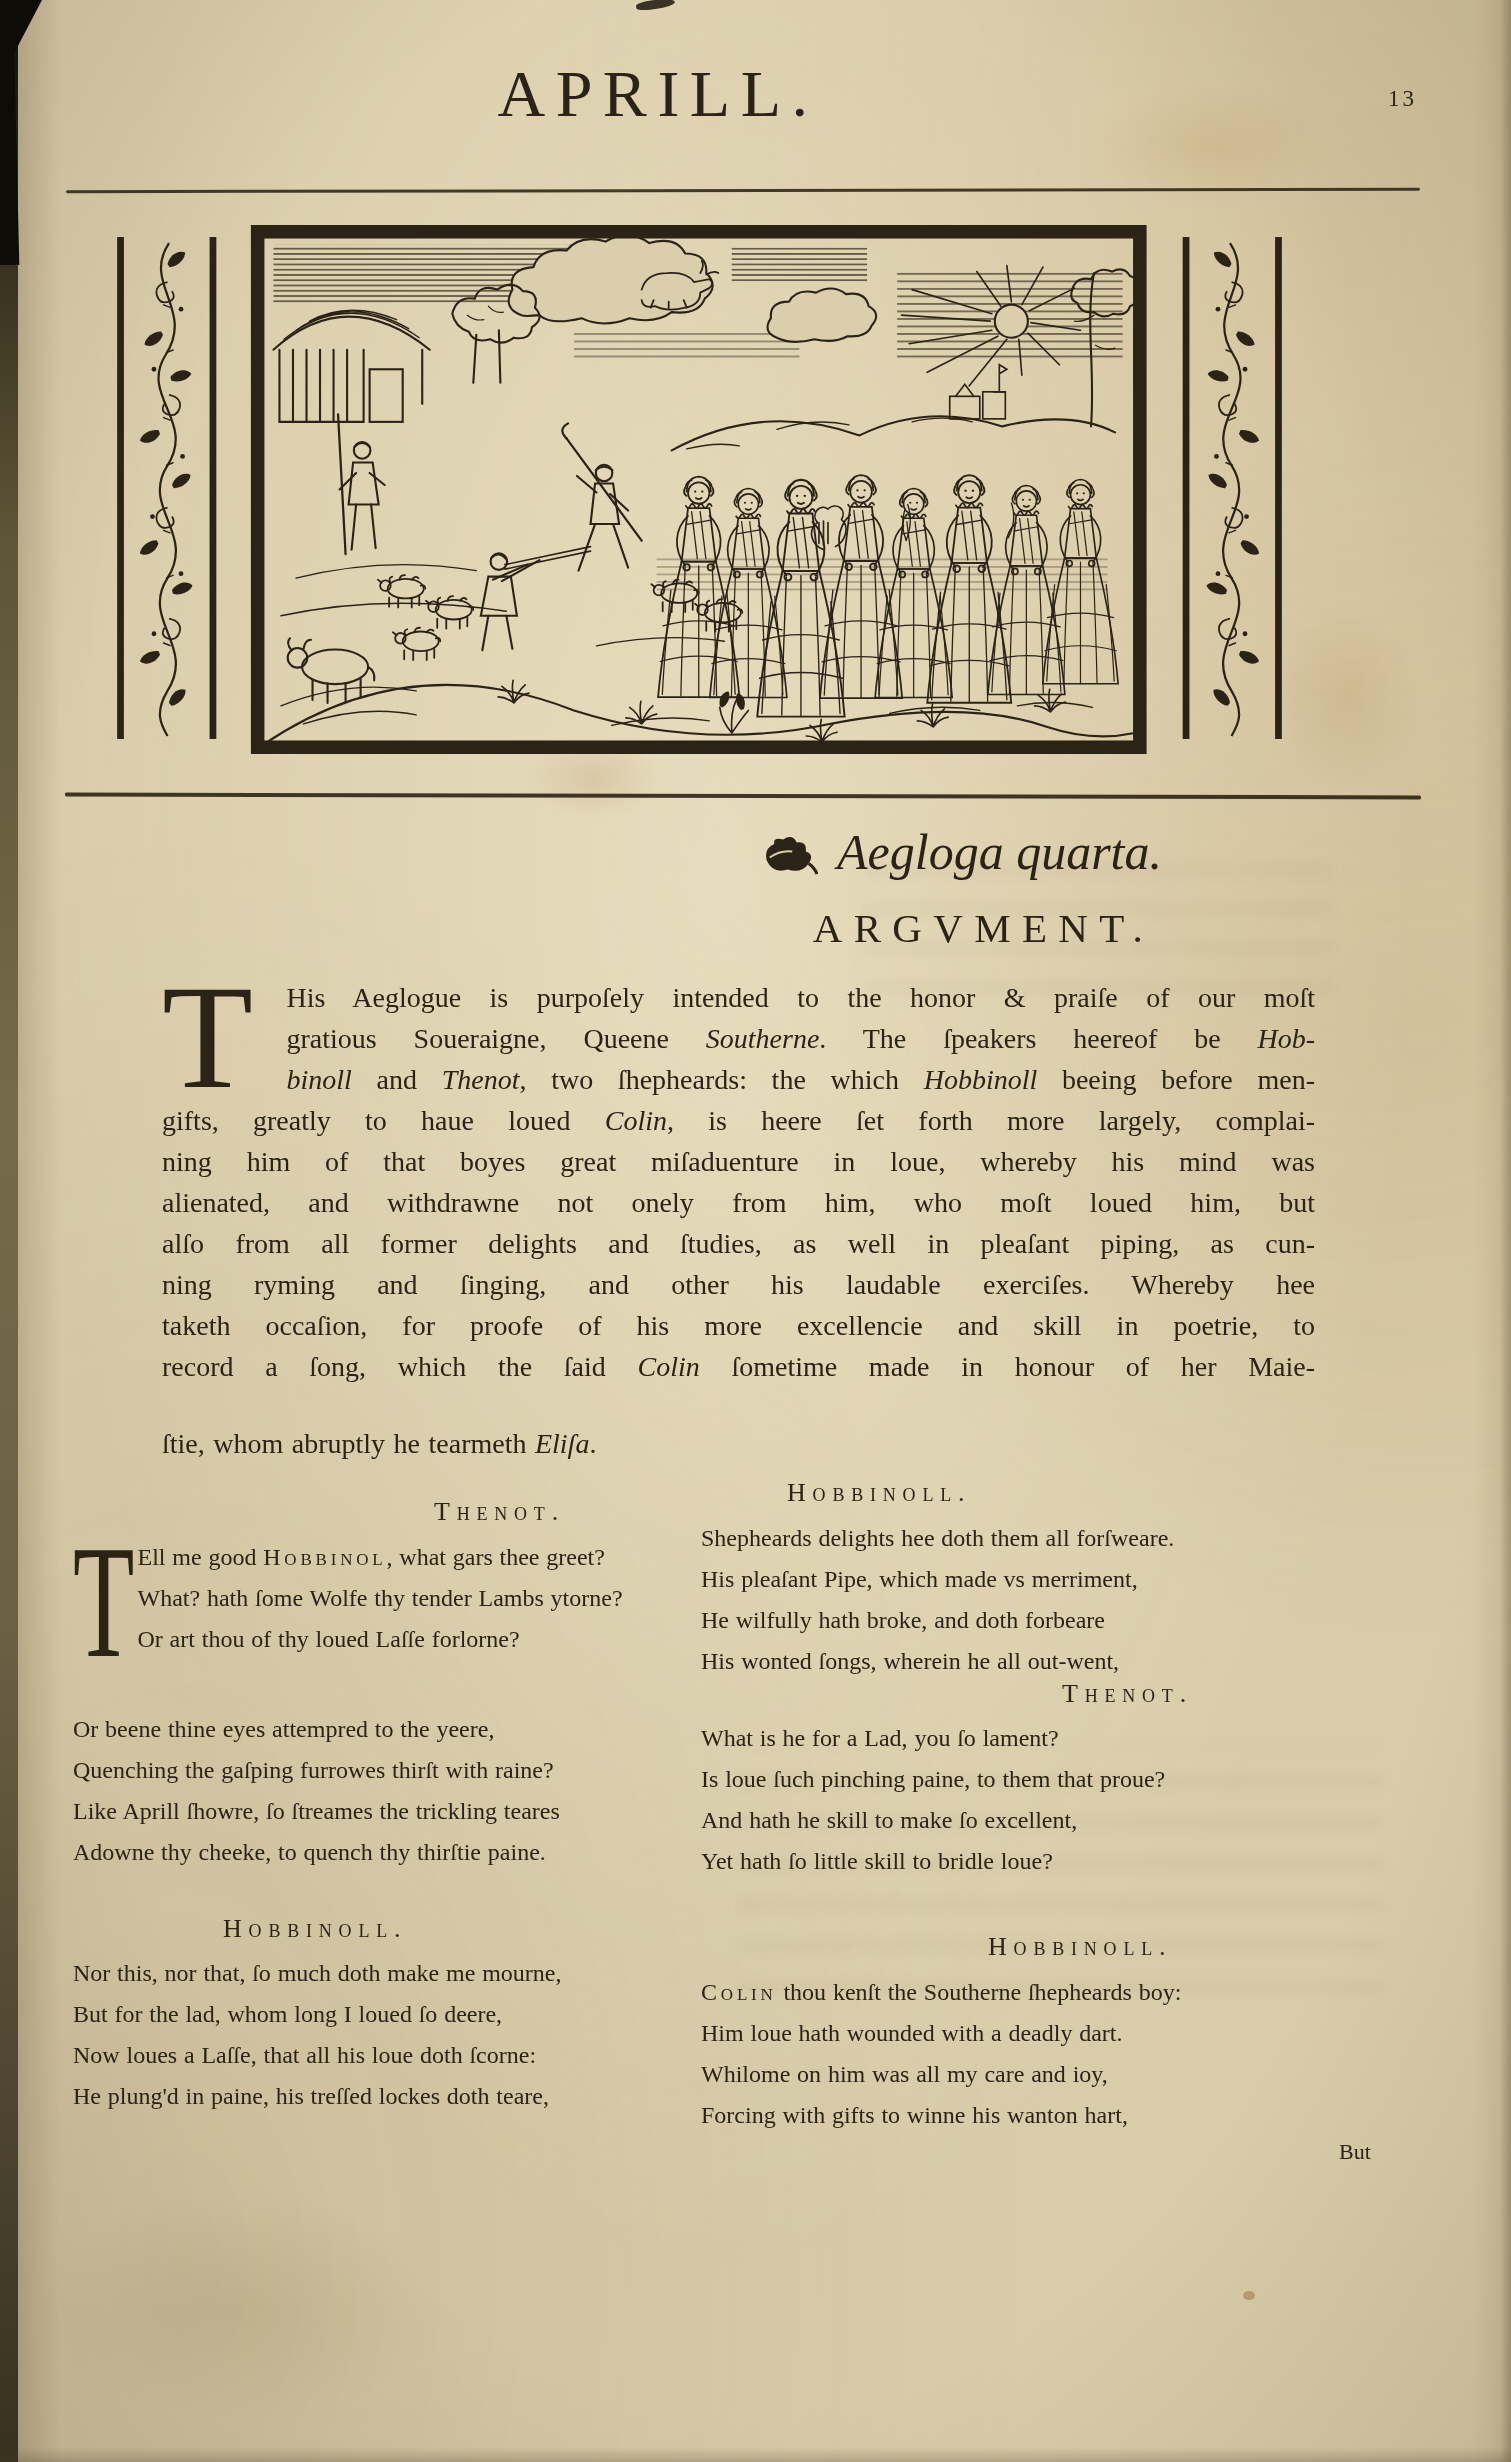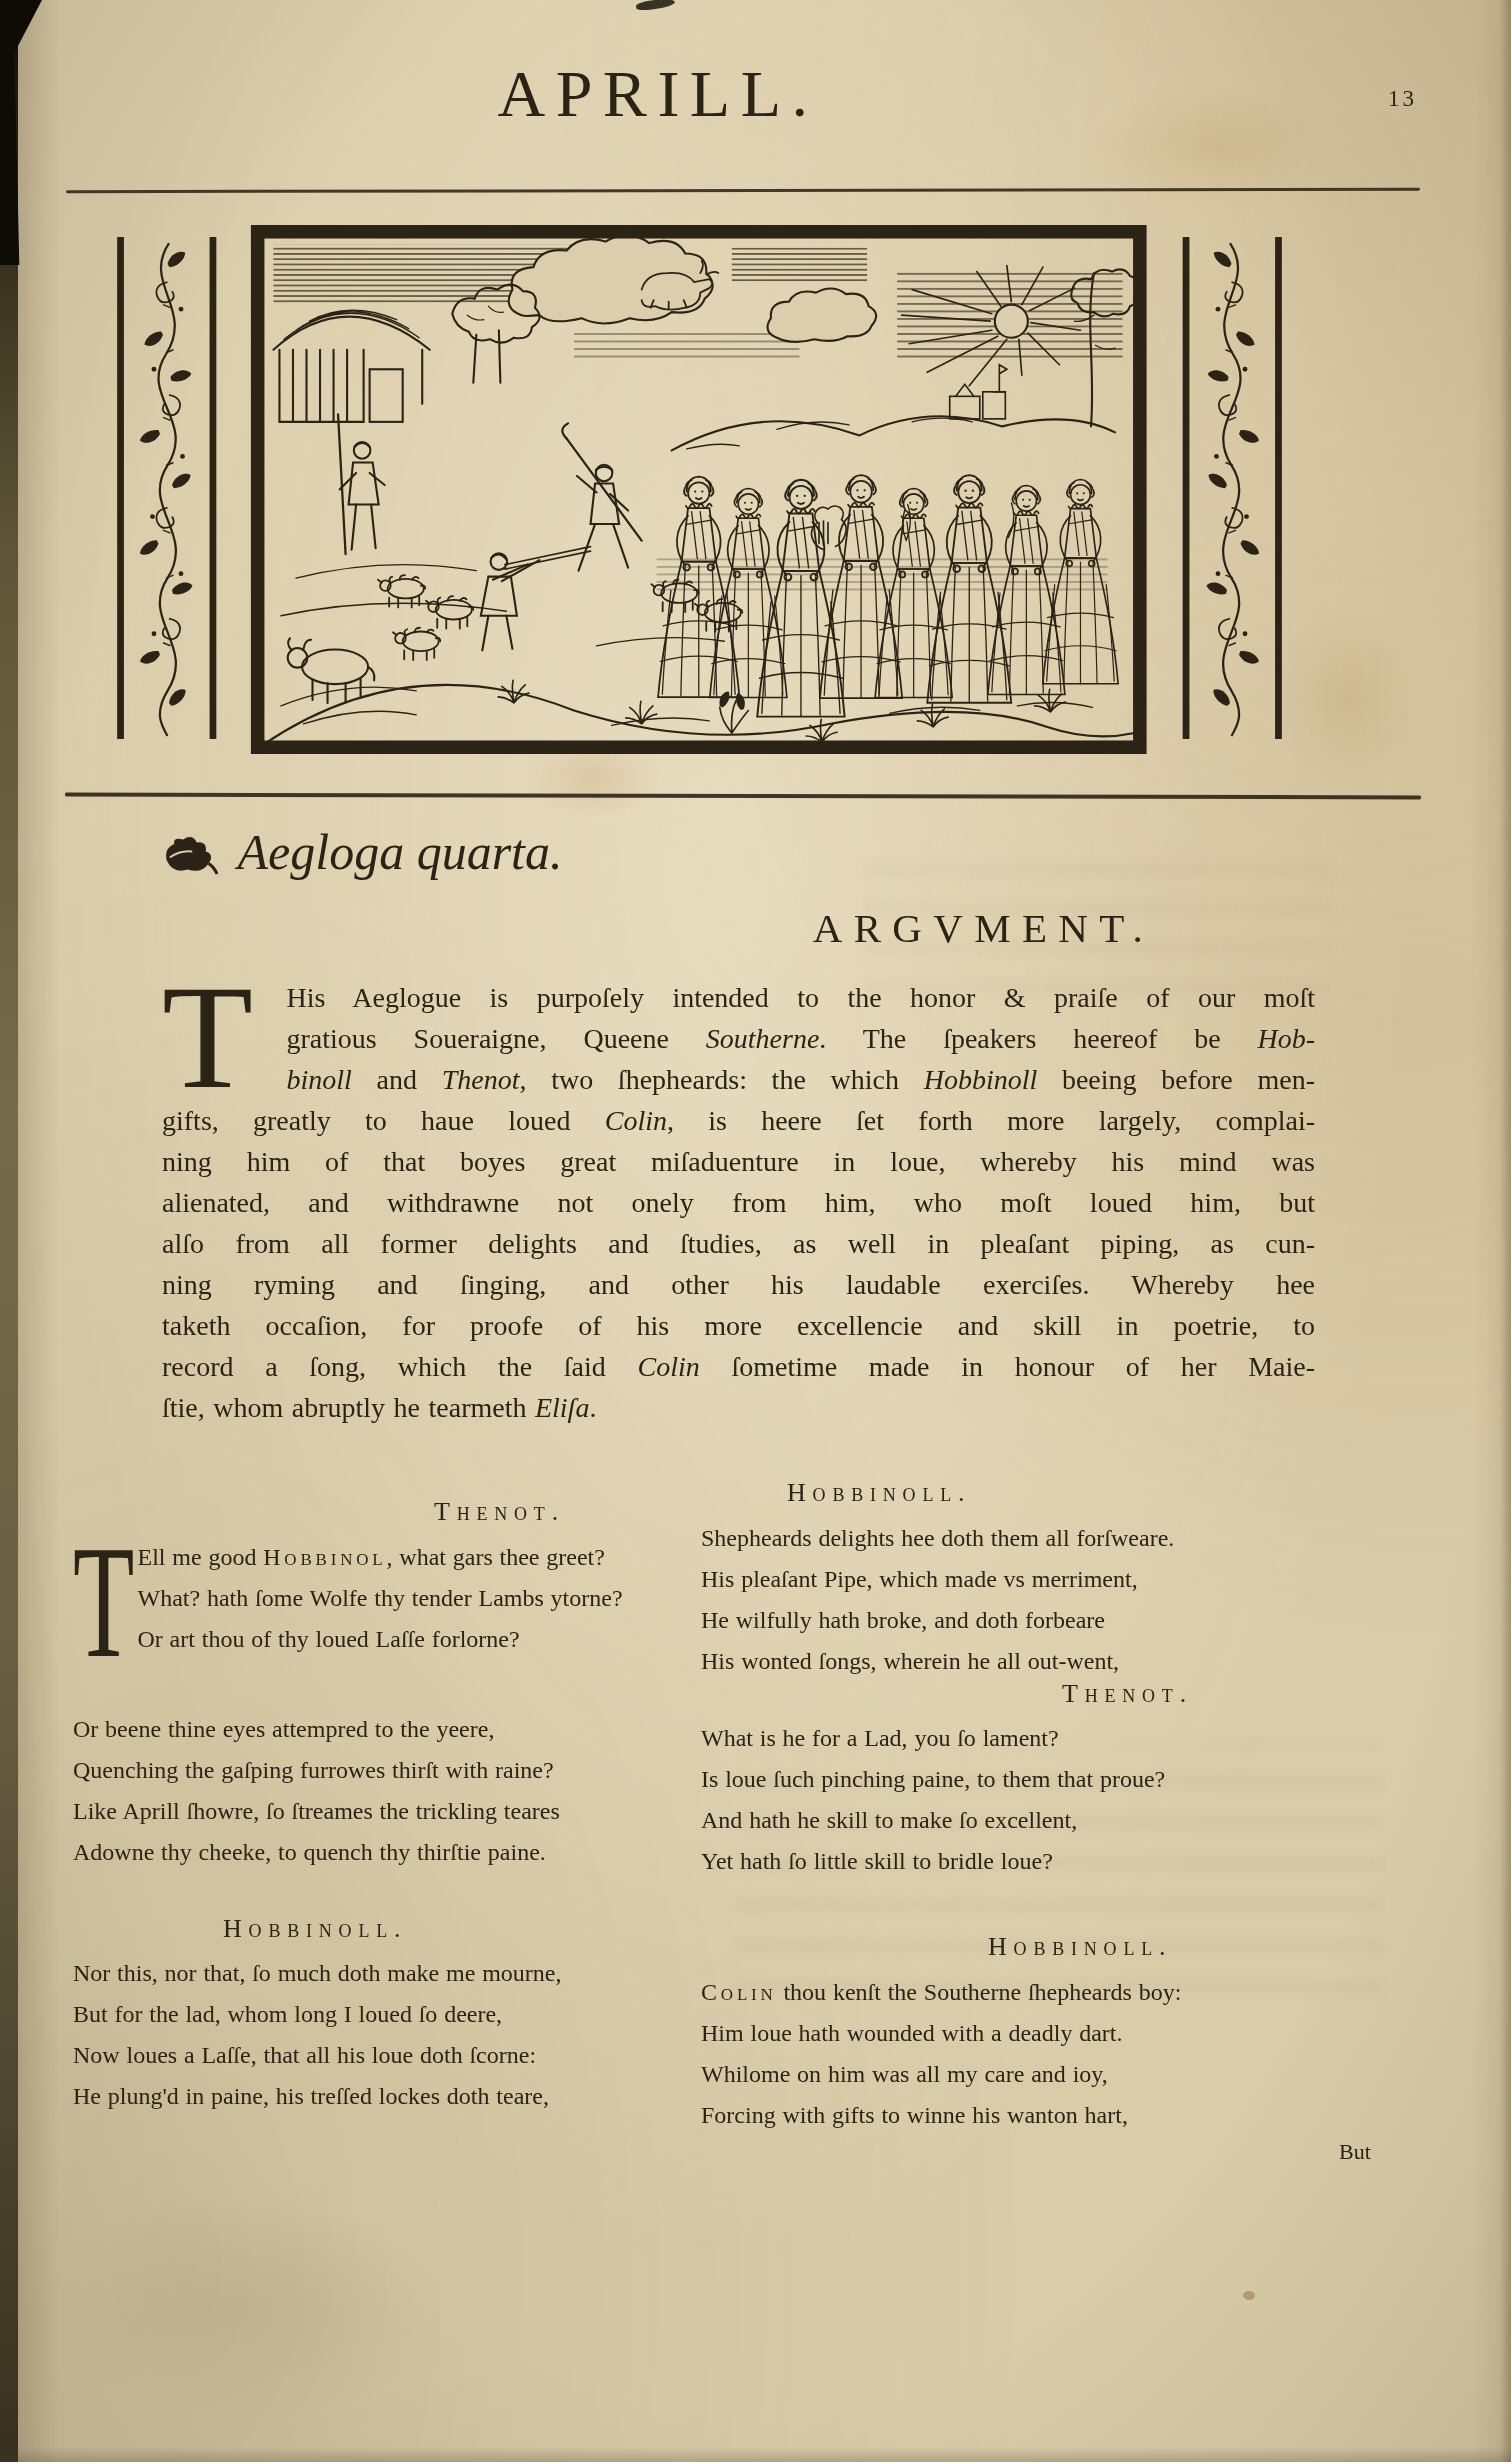--- a/index.html
+++ b/index.html
@@ -41,29 +41,29 @@
 
   .page-title{position:absolute;left:162px;top:56px;width:992px;text-align:center;
     font-size:66px;letter-spacing:10.5px;line-height:75px;}
   .page-number{position:absolute;left:1388px;top:86px;font-size:23px;letter-spacing:3px;}
   .rule{position:absolute;background:#2b2316;border-radius:1.5px;}
   #rule-top{left:66px;top:189px;width:1354px;height:3px;transform:rotate(-.1deg);opacity:.88;}
   #rule-mid{left:65px;top:794px;width:1356px;height:3.8px;transform:rotate(.12deg);opacity:.9;}
 
   .woodcut{position:absolute;left:113px;top:225px;}
 
-  .section-head{position:absolute;left:162px;top:818px;width:992px;text-align:left;
+  .section-head{position:absolute;left:170px;top:818px;width:992px;text-align:right;
     font-size:50px;font-style:italic;line-height:69px;white-space:nowrap;}
   .section-head .fleuron{display:inline-block;vertical-align:-7.5px;margin-right:19.5px;}
   .argument-heading{position:absolute;left:162px;top:903px;width:992px;text-align:right;
     font-size:41px;letter-spacing:11.3px;line-height:50px;}
 
   .argument{position:absolute;left:162px;top:977px;width:1153px;}
   .arg-line{font-size:28px;line-height:41px;text-align:justify;text-align-last:justify;word-spacing:1.5px;}
-  .arg-line:last-child{text-align-last:left;}
+  .arg-line:last-child{text-align-last:left;margin-top:36px;}
   .adrop{float:left;width:111px;height:84px;margin:3px 13.5px 0 0;
     font-size:149px;line-height:113px;}
 
   .col{position:absolute;}
   .col-left{left:73px;top:1491px;width:604px;}
   .col-right{left:701px;top:1472px;width:642px;}
   .verse-line{font-size:24px;line-height:41px;word-spacing:0.8px;}
   .stanza{position:relative;}
   .vdrop{float:left;width:60px;height:123px;margin-right:4.5px;
     font-size:162px;line-height:129px;transform:scaleX(.62);transform-origin:0 0;}

